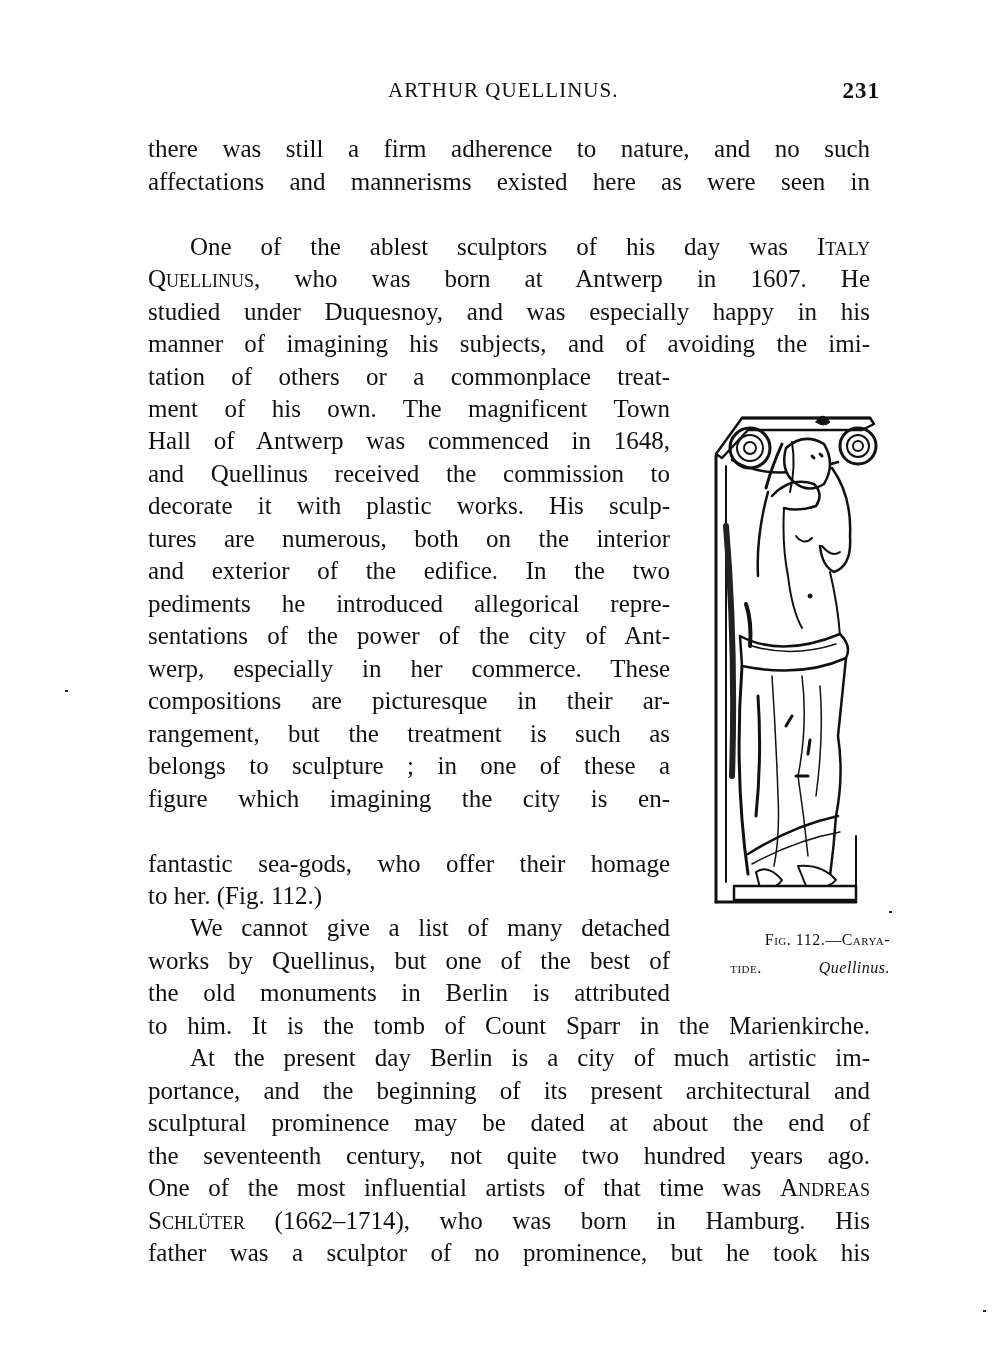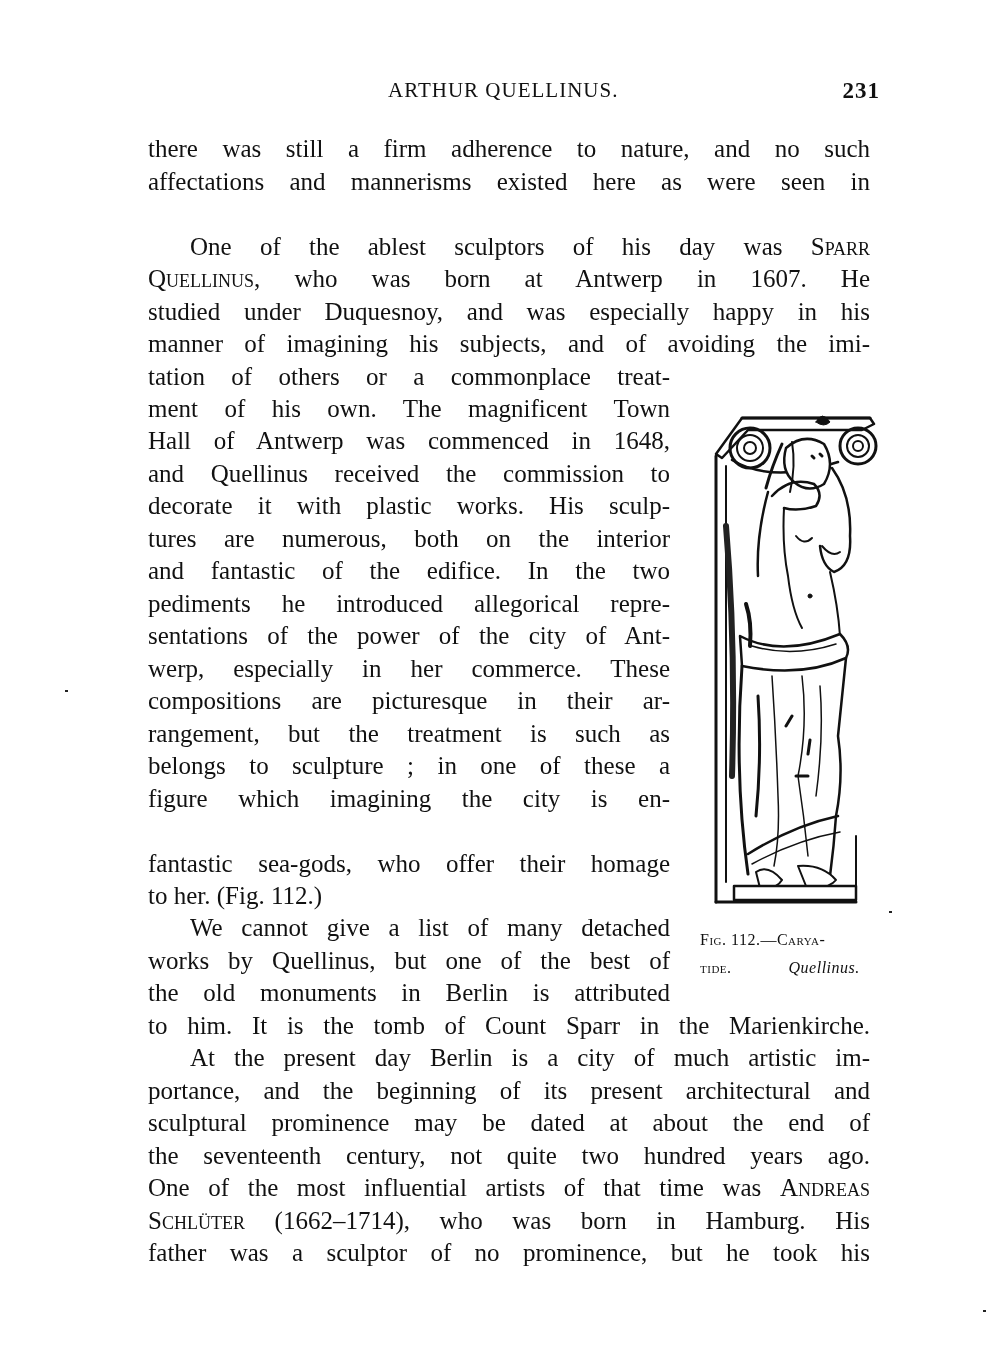--- a/index.html
+++ b/index.html
@@ -66,21 +66,21 @@
       height: 510px;
     }
     .figure svg { display: block; }
     .caption {
       position: absolute;
       left: 700px;
       top: 926px;
       width: 190px;
       font-size: 16px;
       line-height: 28px;
-      text-align: left;
+      text-align: right;
       letter-spacing: 0.5px;
     }
     .caption .cap-sc { font-variant: small-caps; }
     .caption .cap-italic { font-style: italic; margin-left: 48px; }
     .mark {
       position: absolute;
       width: 3px; height: 2px;
       background: #222;
     }
   </style>
@@ -90,35 +90,35 @@
 <div class="page">
 
   <div class="running-head">
     <span class="title">Arthur Quellinus.</span>
     <span class="page-number">231</span>
   </div>
 
   <div class="line full" style="top:133px">there was still a firm adherence to nature, and no such</div>
   <div class="line full" style="top:166px">affectations and mannerisms existed here as were seen in</div>
   <div class="line full indent" style="top:231px">
-    <span>One of the ablest sculptors of his day was</span>&nbsp;<span class="sc">Sparr</span>
+    <span>One of the ablest sculptors of his day was</span>&nbsp;<span class="sc">Italy</span>
   </div>
   <div class="line full" style="top:263px">
     <span class="sc">Quellinus</span><span>, who was born at Antwerp in 1607. He</span>
   </div>
   <div class="line full" style="top:296px">studied under Duquesnoy, and was especially happy in his</div>
   <div class="line full" style="top:328px">manner of imagining his subjects, and of avoiding the imi-</div>
 
   <div class="line narrow" style="top:361px">tation of others or a commonplace treat-</div>
   <div class="line narrow" style="top:393px">ment of his own. The magnificent Town</div>
   <div class="line narrow" style="top:425px">Hall of Antwerp was commenced in 1648,</div>
   <div class="line narrow" style="top:458px">and Quellinus received the commission to</div>
   <div class="line narrow" style="top:490px">decorate it with plastic works. His sculp-</div>
   <div class="line narrow" style="top:523px">tures are numerous, both on the interior</div>
-  <div class="line narrow" style="top:555px">and fantastic of the edifice. In the two</div>
+  <div class="line narrow" style="top:555px">and exterior of the edifice. In the two</div>
   <div class="line narrow" style="top:588px">pediments he introduced allegorical repre-</div>
   <div class="line narrow" style="top:620px">sentations of the power of the city of Ant-</div>
   <div class="line narrow" style="top:653px">werp, especially in her commerce. These</div>
   <div class="line narrow" style="top:685px">compositions are picturesque in their ar-</div>
   <div class="line narrow" style="top:718px">rangement, but the treatment is such as</div>
   <div class="line narrow" style="top:750px">belongs to sculpture ; in one of these a</div>
   <div class="line narrow" style="top:783px">figure which imagining the city is en-</div>
   <div class="line narrow" style="top:848px">fantastic sea-gods, who offer their homage</div>
   <div class="line narrow last" style="top:880px">to her. (Fig. 112.)</div>
   <div class="line narrow indent" style="top:912px">We cannot give a list of many detached</div>

